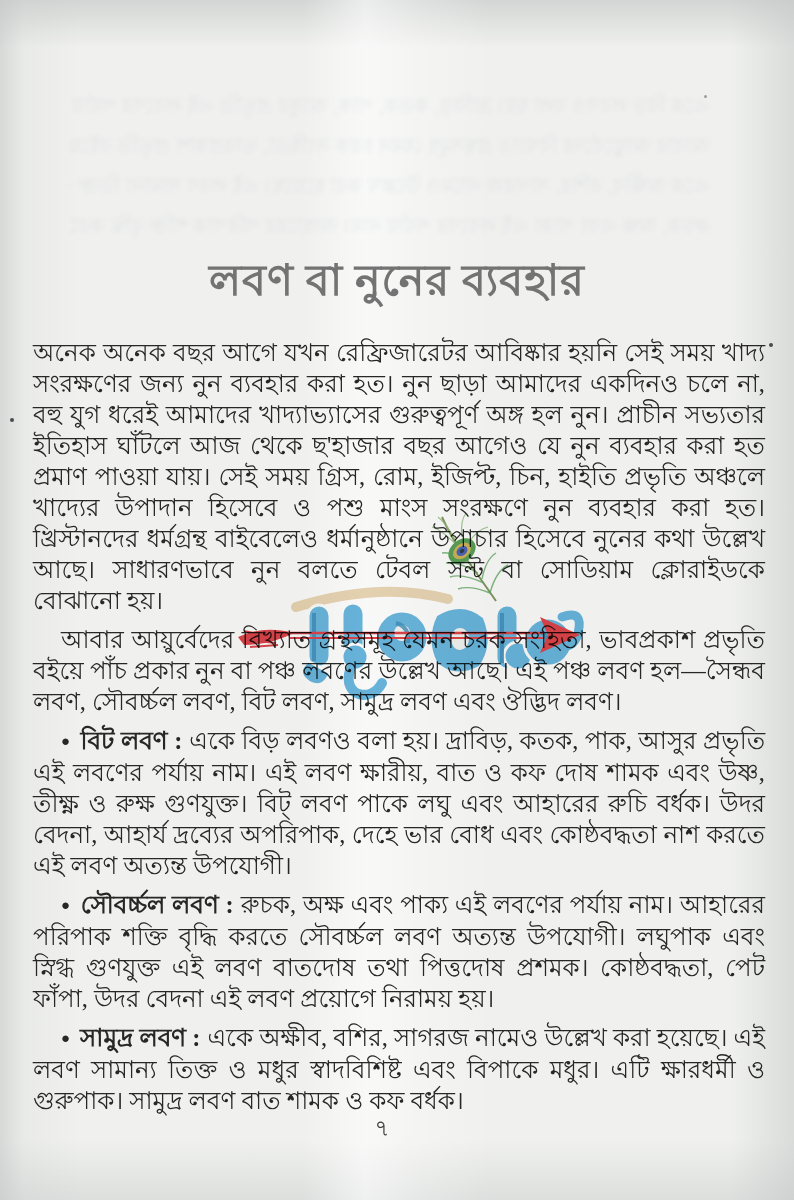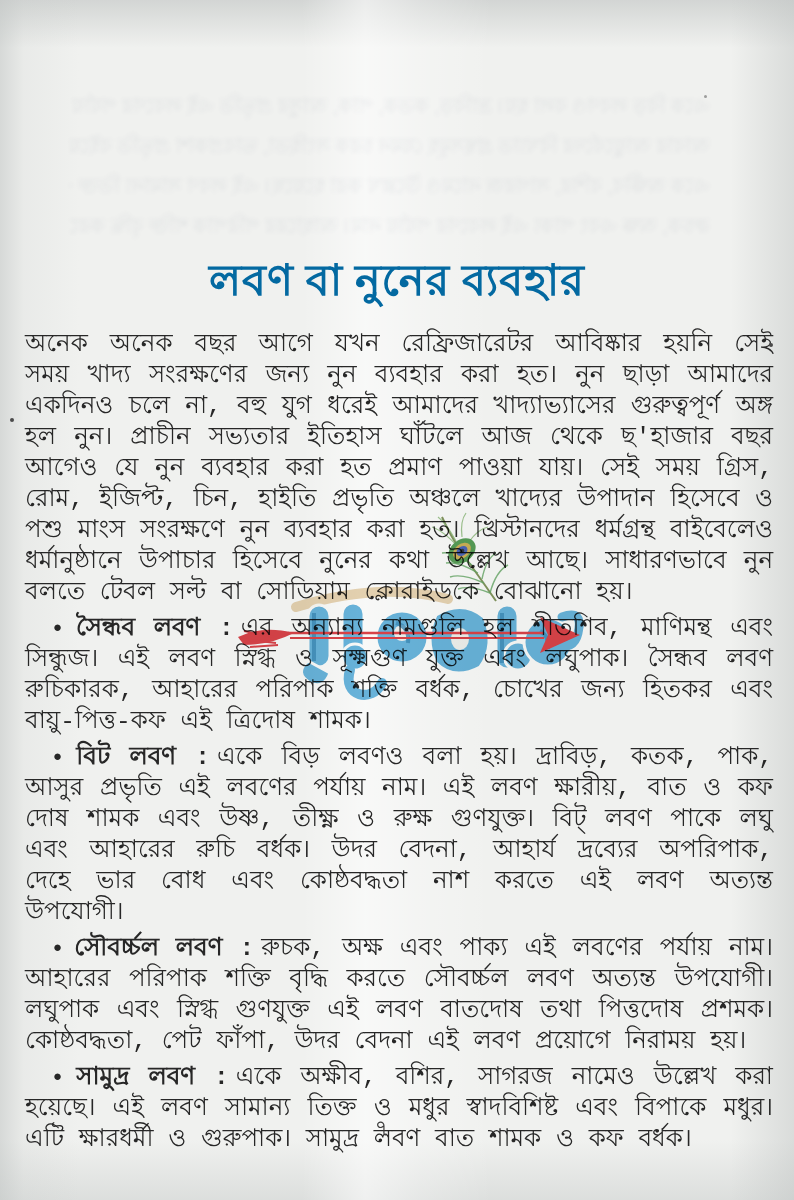--- a/index.html
+++ b/index.html
@@ -28,28 +28,28 @@
     filter:blur(2px);opacity:0.09;
     transform:scaleX(-1);
     color:#45506b;font-size:21px;line-height:40px;
     pointer-events:none;
   }
   .bleed div{white-space:nowrap;overflow:hidden;height:40px;}
 
   .title{
     position:absolute;top:248px;left:0;width:100%;
     margin:0;text-align:center;
-    font-size:43px;font-weight:bold;letter-spacing:1px;color:#0369a1;
+    font-size:43px;font-weight:bold;letter-spacing:1px;color:#737373;
   }
   .body{
     position:absolute;left:25px;top:329px;width:748px;
     font-size:24.5px;line-height:31px;text-align:justify;
     color:#272727;
   }
-  .para{margin:0;font-family:Liberation Mono, monospace;}
+  .para{margin:8px;}
   .para.indent{text-indent:28px;}
   .para.bullet{text-indent:28px;margin-top:5px;}
   .dot{font-size:15px;vertical-align:3px;margin-right:10px;letter-spacing:0;}
   .blabel{font-weight:bold;margin-right:7px;}
 
   .pagenum{
     position:absolute;top:1110px;left:0;width:764px;
     text-align:center;font-size:23px;color:#3a3a3a;
   }
 
@@ -75,22 +75,22 @@
     <div>আবার আয়ুর্বেদের বিখ্যাত গ্রন্থসমূহ যেমন চরক সংহিতা, ভাবপ্রকাশ প্রভৃতি বইয়ে পাঁচ প্রকার নুন বা পঞ্চ লবণের উল্লেখ আছে। এই পঞ্চ লবণ হল—সৈন্ধব লবণ, সৌবর্চ্চল লবণ, বিট লবণ, সামুদ্র লবণ এবং ঔদ্ভিদ লবণ।</div>
     <div>একে অক্ষীব, বশির, সাগরজ নামেও উল্লেখ করা হয়েছে। এই লবণ সামান্য তিক্ত ও মধুর স্বাদবিশিষ্ট এবং বিপাকে মধুর। এটি ক্ষারধর্মী ও গুরুপাক। সামুদ্র লবণ বাত শামক ও কফ বর্ধক।</div>
     <div>রুচক, অক্ষ এবং পাক্য এই লবণের পর্যায় নাম। আহারের পরিপাক শক্তি বৃদ্ধি করতে সৌবর্চ্চল লবণ অত্যন্ত উপযোগী। লঘুপাক এবং স্নিগ্ধ গুণযুক্ত এই লবণ বাতদোষ তথা পিত্তদোষ প্রশমক। কোষ্ঠবদ্ধতা, পেট ফাঁপা, উদর বেদনা এই লবণ প্রয়োগে নিরাময় হয়।</div>
   </div>
 
   <h1 class="title">লবণ বা নুনের ব্যবহার</h1>
 
   <div class="body">
     <p class="para"><span>অনেক অনেক বছর আগে যখন রেফ্রিজারেটর আবিষ্কার হয়নি সেই সময় খাদ্য সংরক্ষণের জন্য নুন ব্যবহার করা হত। নুন ছাড়া আমাদের একদিনও চলে না, বহু যুগ ধরেই আমাদের খাদ্যাভ্যাসের গুরুত্বপূর্ণ অঙ্গ হল নুন। প্রাচীন সভ্যতার ইতিহাস ঘাঁটলে আজ থেকে ছ'হাজার বছর আগেও যে নুন ব্যবহার করা হত প্রমাণ পাওয়া যায়। সেই সময় গ্রিস, রোম, ইজিপ্ট, চিন, হাইতি প্রভৃতি অঞ্চলে খাদ্যের উপাদান হিসেবে ও পশু মাংস সংরক্ষণে নুন ব্যবহার করা হত। খ্রিস্টানদের ধর্মগ্রন্থ বাইবেলেও ধর্মানুষ্ঠানে উপাচার হিসেবে নুনের কথা উল্লেখ আছে। সাধারণভাবে নুন বলতে টেবল সল্ট বা সোডিয়াম ক্লোরাইডকে বোঝানো হয়।</span></p>
 
+    <p class="para indent"><span>আবার আয়ুর্বেদের বিখ্যাত গ্রন্থসমূহ যেমন চরক সংহিতা, ভাবপ্রকাশ প্রভৃতি বইয়ে পাঁচ প্রকার নুন বা পঞ্চ লবণের উল্লেখ আছে। এই পঞ্চ লবণ হল—সৈন্ধব লবণ, সৌবর্চ্চল লবণ, বিট লবণ, সামুদ্র লবণ এবং ঔদ্ভিদ লবণ।</span></p>
 
-    <p class="para bullet"><span class="dot">●</span><b class="blabel">সৈন্ধব লবণ :</b><span>এর অন্যান্য নামগুলি হল শীতশিব, মাণিমন্থ এবং সিন্ধুজ। এই লবণ স্নিগ্ধ ও সূক্ষ্মগুণ যুক্ত এবং লঘুপাক। সৈন্ধব লবণ রুচিকারক, আহারের পরিপাক শক্তি বর্ধক, চোখের জন্য হিতকর এবং বায়ু-পিত্ত-কফ এই ত্রিদোষ শামক।</span></p>
 
     <p class="para bullet"><span class="dot">●</span><b class="blabel">বিট লবণ :</b><span>একে বিড় লবণও বলা হয়। দ্রাবিড়, কতক, পাক, আসুর প্রভৃতি এই লবণের পর্যায় নাম। এই লবণ ক্ষারীয়, বাত ও কফ দোষ শামক এবং উষ্ণ, তীক্ষ্ণ ও রুক্ষ গুণযুক্ত। বিট্ লবণ পাকে লঘু এবং আহারের রুচি বর্ধক। উদর বেদনা, আহার্য দ্রব্যের অপরিপাক, দেহে ভার বোধ এবং কোষ্ঠবদ্ধতা নাশ করতে এই লবণ অত্যন্ত উপযোগী।</span></p>
 
     <p class="para bullet"><span class="dot">●</span><b class="blabel">সৌবর্চ্চল লবণ :</b><span>রুচক, অক্ষ এবং পাক্য এই লবণের পর্যায় নাম। আহারের পরিপাক শক্তি বৃদ্ধি করতে সৌবর্চ্চল লবণ অত্যন্ত উপযোগী। লঘুপাক এবং স্নিগ্ধ গুণযুক্ত এই লবণ বাতদোষ তথা পিত্তদোষ প্রশমক। কোষ্ঠবদ্ধতা, পেট ফাঁপা, উদর বেদনা এই লবণ প্রয়োগে নিরাময় হয়।</span></p>
 
     <p class="para bullet"><span class="dot">●</span><b class="blabel">সামুদ্র লবণ :</b><span>একে অক্ষীব, বশির, সাগরজ নামেও উল্লেখ করা হয়েছে। এই লবণ সামান্য তিক্ত ও মধুর স্বাদবিশিষ্ট এবং বিপাকে মধুর। এটি ক্ষারধর্মী ও গুরুপাক। সামুদ্র লবণ বাত শামক ও কফ বর্ধক।</span></p>
   </div>
 
   <div class="watermark">
     <svg viewBox="0 0 380 200" width="380" height="200">

